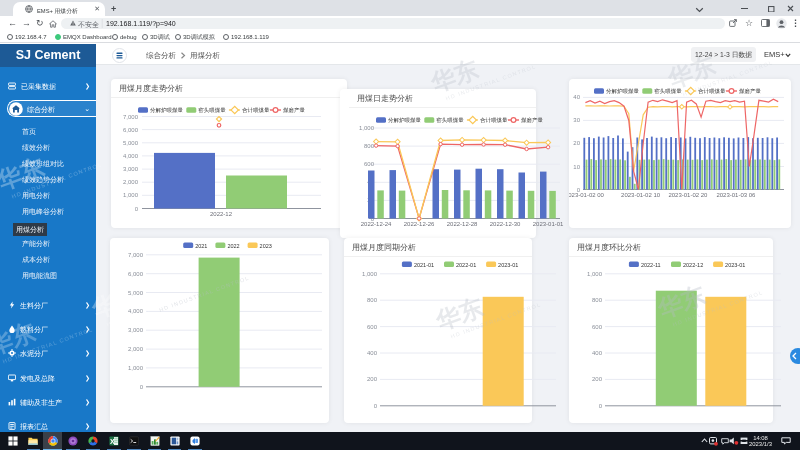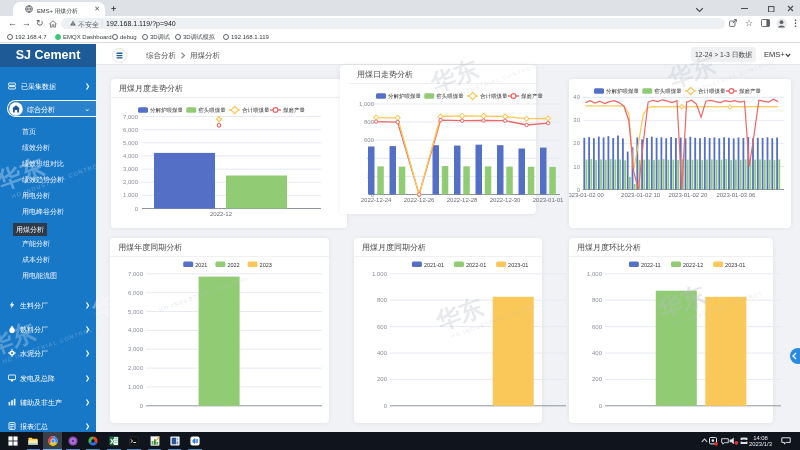--- a/index.html
+++ b/index.html
@@ -147,21 +147,21 @@
           <text x="27" y="73.1" font-size="6" fill="#8a8f99" text-anchor="end">3,000</text>
           <text x="27" y="86.2" font-size="6" fill="#8a8f99" text-anchor="end">2,000</text>
           <text x="27" y="99.3" font-size="6" fill="#8a8f99" text-anchor="end">1,000</text>
           <text x="27" y="112.5" font-size="6" fill="#8a8f99" text-anchor="end">0</text>
           <rect x="43" y="54.9" width="61" height="55.6" fill="#5470c6"></rect>
           <rect x="115" y="77.5" width="61" height="33" fill="#91cc75"></rect>
           <rect x="106.2" y="19.3" width="3.6" height="3.6" fill="#fff" stroke="#fac858" stroke-width="1.2" transform="rotate(45 108 21.1)"></rect>
           <circle cx="108" cy="27.3" r="1.8" fill="#fff" stroke="#ee6666" stroke-width="1.2"></circle>
           <text x="110" y="118" font-size="6" fill="#6E7079" text-anchor="middle">2022-12</text>
         </svg></div>
-      <div class="card" style="left:244px;top:0;width:196px;height:149px;padding-left:9px;"><div class="chead">用煤日走势分析</div><svg width="217" height="130" viewBox="0 0 217 130">
+      <div class="card" style="left:244px;top:24px;width:196px;height:149px;padding-left:9px;"><div class="chead">用煤日走势分析</div><svg width="217" height="130" viewBox="0 0 217 130">
           <rect x="27" y="9.2" width="10" height="5.5" rx="1.5" fill="#5470c6"></rect>
           <text x="39" y="14.2" font-size="5.5" fill="#333">分解炉喂煤量</text>
           <rect x="75.3" y="9.2" width="10" height="5.5" rx="1.5" fill="#91cc75"></rect>
           <text x="87.3" y="14.2" font-size="5.5" fill="#333">窑头喂煤量</text>
           <line x1="117.9" y1="12" x2="128.9" y2="12" stroke="#fac858" stroke-width="1.4"></line>
           <rect x="121.1" y="9.4" width="5.2" height="5.2" fill="#fff" stroke="#fac858" stroke-width="1.2" transform="rotate(45 123.7 12)"></rect>
           <text x="130.9" y="14.2" font-size="5.5" fill="#333">合计喂煤量</text>
           <line x1="159" y1="12" x2="170" y2="12" stroke="#ee6666" stroke-width="1.4"></line>
           <circle cx="164.5" cy="12" r="2.4" fill="#fff" stroke="#ee6666" stroke-width="1.2"></circle>
           <text x="172" y="14.2" font-size="5.5" fill="#333">煤磨产量</text>
@@ -324,21 +324,21 @@
           <rect x="209.4" y="80.4" width="1.8" height="30.1" fill="#91cc75"></rect>
           <polyline points="16.4,26.8 21.2,26.8 26,27 30.9,26.8 35.7,26.8 40.5,27 45.3,26.8 50.1,26.8 55,27.2 59.8,34.6 64.6,92.1 69.4,64.5 74.2,35.8 79.1,28.2 83.9,27.7 88.7,27.9 93.5,27.7 98.3,27.5 103.2,27.9 108,27.7 112.8,27.7 117.6,27.9 122.4,27.7 127.3,27.7 132.1,27.9 136.9,27.7 141.7,27.5 146.5,27.9 151.4,27.7 156.2,27.7 161,27.9 165.8,27.7 170.6,27.7 175.5,27.9 180.3,27.7 185.1,27.7 189.9,27.7 194.7,27.7 199.6,27.9 204.4,27.7 209.2,27.7" fill="none" stroke="#fac858" stroke-width="1.2"></polyline>
           <polyline points="16.4,23.6 21.2,21.7 26,24 30.9,22.2 35.7,24.5 40.5,22.6 45.3,21.7 50.1,23.6 55,27.2 59.8,41.5 64.6,92.1 69.4,110.5 74.2,64.5 79.1,23.1 83.9,21.3 88.7,22.6 93.5,20.8 98.3,22.2 103.2,23.6 108,21.7 112.8,110.5 117.6,23.1 122.4,21.3 127.3,24.9 132.1,38.1 136.9,22.2 141.7,21.3 146.5,22.6 151.4,23.6 156.2,21.7 161,22.6 165.8,21.7 170.6,23.1 175.5,22.2 180.3,87.5 185.1,55.3 189.9,21.3 194.7,22.2 199.6,23.1 204.4,20.3 209.2,22.6" fill="none" stroke="#ee6666" stroke-width="1.2"></polyline>
           <rect x="111.2" y="26.1" width="3.2" height="3.2" fill="#fff" stroke="#fac858" stroke-width="1" transform="rotate(45 112.8 27.7)"></rect>
           <rect x="159.4" y="26.3" width="3.2" height="3.2" fill="#fff" stroke="#fac858" stroke-width="1" transform="rotate(45 161 27.9)"></rect>
           <text x="15.4" y="118" font-size="6" fill="#6E7079" text-anchor="middle">2023-01-02 00</text>
           <text x="71.6" y="118" font-size="6" fill="#6E7079" text-anchor="middle">2023-01-02 10</text>
           <text x="118.9" y="118" font-size="6" fill="#6E7079" text-anchor="middle">2023-01-02 20</text>
           <text x="166.9" y="118" font-size="6" fill="#6E7079" text-anchor="middle">2023-01-03 06</text>
         </svg></div>
-      <div class="card" style="left:14.3px;top:173.4px;width:219px;height:185px;"><div class="chead">用煤年度同期分析</div><svg width="219" height="165" viewBox="0 0 219 165">
+      <div class="card" style="left:14.3px;top:173.4px;width:219px;height:185px;"><svg width="219" height="165" viewBox="0 0 219 165">
           <rect x="73.2" y="4.6" width="10" height="5.5" rx="1.5" fill="#5470c6"></rect>
           <text x="85.2" y="9.8" font-size="5.5" fill="#333">2021</text>
           <rect x="105.4" y="4.6" width="10" height="5.5" rx="1.5" fill="#91cc75"></rect>
           <text x="117.4" y="9.8" font-size="5.5" fill="#333">2022</text>
           <rect x="137.6" y="4.6" width="10" height="5.5" rx="1.5" fill="#fac858"></rect>
           <text x="149.6" y="9.8" font-size="5.5" fill="#333">2023</text>
           <line x1="36" y1="16.8" x2="212" y2="16.8" stroke="#e8eaf2" stroke-width="1"></line>
           <line x1="36" y1="35.7" x2="212" y2="35.7" stroke="#e8eaf2" stroke-width="1"></line>
           <line x1="36" y1="54.5" x2="212" y2="54.5" stroke="#e8eaf2" stroke-width="1"></line>
           <line x1="36" y1="73.4" x2="212" y2="73.4" stroke="#e8eaf2" stroke-width="1"></line>
@@ -349,21 +349,21 @@
           <text x="33" y="18.8" font-size="6" fill="#8a8f99" text-anchor="end">7,000</text>
           <text x="33" y="37.7" font-size="6" fill="#8a8f99" text-anchor="end">6,000</text>
           <text x="33" y="56.5" font-size="6" fill="#8a8f99" text-anchor="end">5,000</text>
           <text x="33" y="75.4" font-size="6" fill="#8a8f99" text-anchor="end">4,000</text>
           <text x="33" y="94.2" font-size="6" fill="#8a8f99" text-anchor="end">3,000</text>
           <text x="33" y="113.1" font-size="6" fill="#8a8f99" text-anchor="end">2,000</text>
           <text x="33" y="131.9" font-size="6" fill="#8a8f99" text-anchor="end">1,000</text>
           <text x="33" y="150.8" font-size="6" fill="#8a8f99" text-anchor="end">0</text>
           <rect x="88.6" y="19.6" width="41" height="129.2" fill="#91cc75"></rect>
         </svg></div>
-      <div class="card" style="left:258px;top:173.4px;width:188px;height:185px;"><div class="chead">用煤月度同期分析</div><svg width="218" height="165" viewBox="0 0 218 165">
+      <div class="card" style="left:248px;top:173.4px;width:188px;height:185px;"><div class="chead">用煤月度同期分析</div><svg width="218" height="165" viewBox="0 0 218 165">
           <rect x="57.9" y="4.6" width="10" height="5.5" rx="1.5" fill="#5470c6"></rect>
           <text x="69.9" y="9.8" font-size="5.5" fill="#333">2021-01</text>
           <rect x="100" y="4.6" width="10" height="5.5" rx="1.5" fill="#91cc75"></rect>
           <text x="112" y="9.8" font-size="5.5" fill="#333">2022-01</text>
           <rect x="142.1" y="4.6" width="10" height="5.5" rx="1.5" fill="#fac858"></rect>
           <text x="154.1" y="9.8" font-size="5.5" fill="#333">2023-01</text>
           <line x1="36" y1="16.8" x2="212" y2="16.8" stroke="#e8eaf2" stroke-width="1"></line>
           <line x1="36" y1="43.2" x2="212" y2="43.2" stroke="#e8eaf2" stroke-width="1"></line>
           <line x1="36" y1="69.6" x2="212" y2="69.6" stroke="#e8eaf2" stroke-width="1"></line>
           <line x1="36" y1="96" x2="212" y2="96" stroke="#e8eaf2" stroke-width="1"></line>

